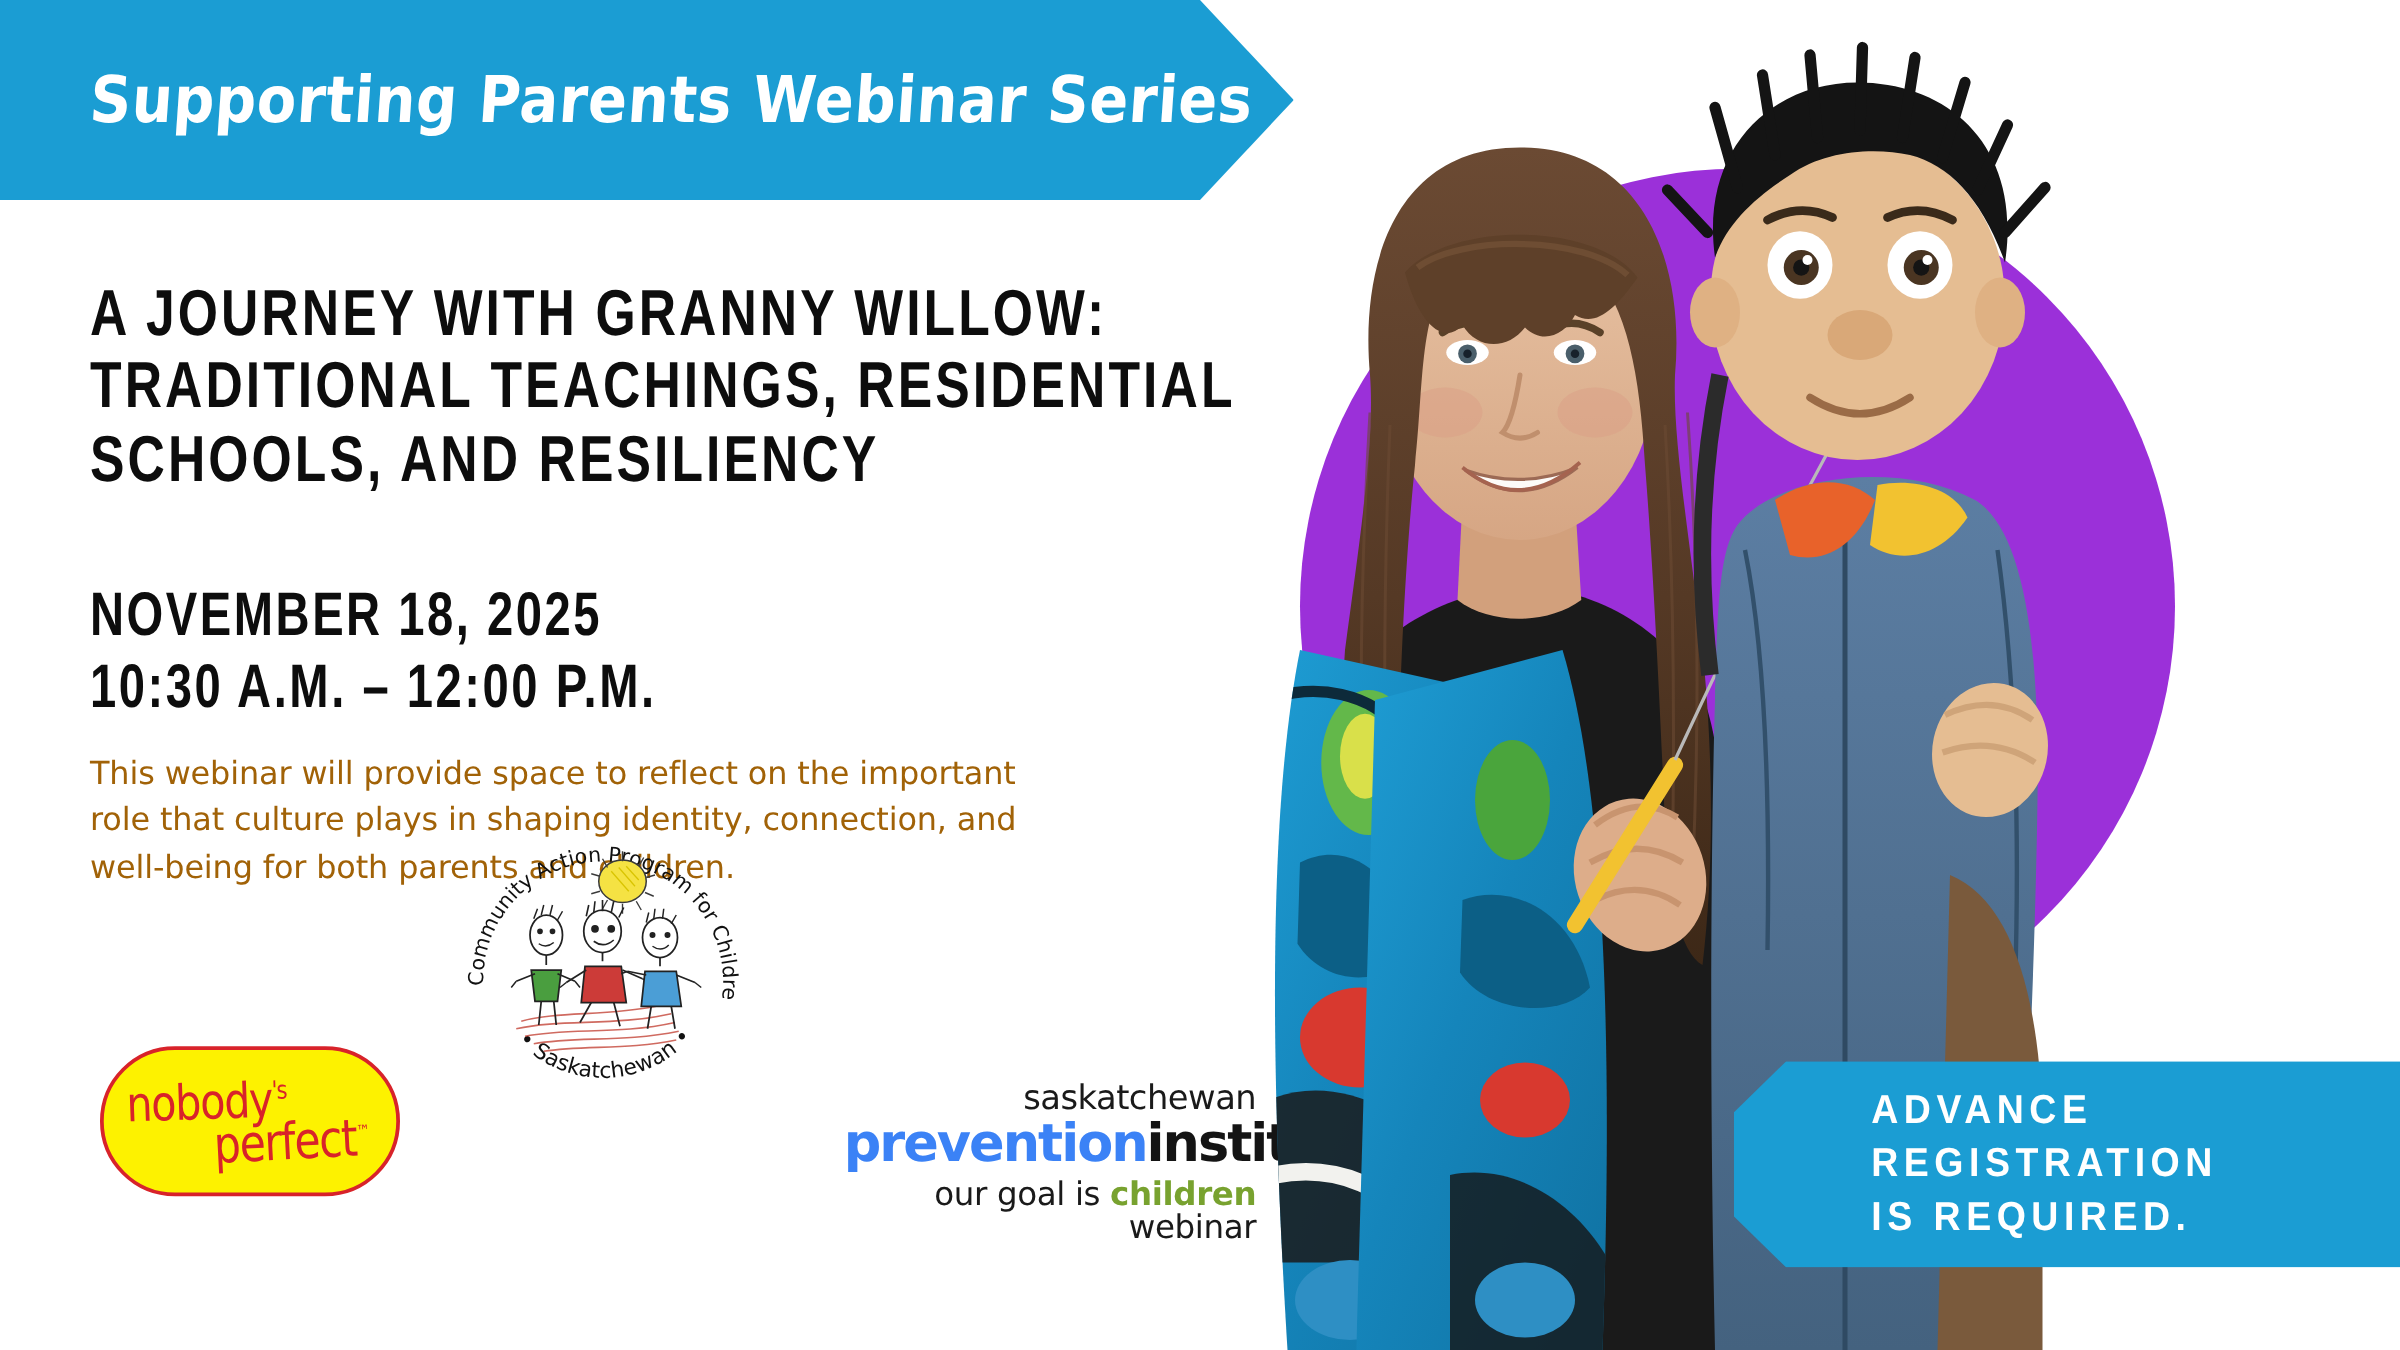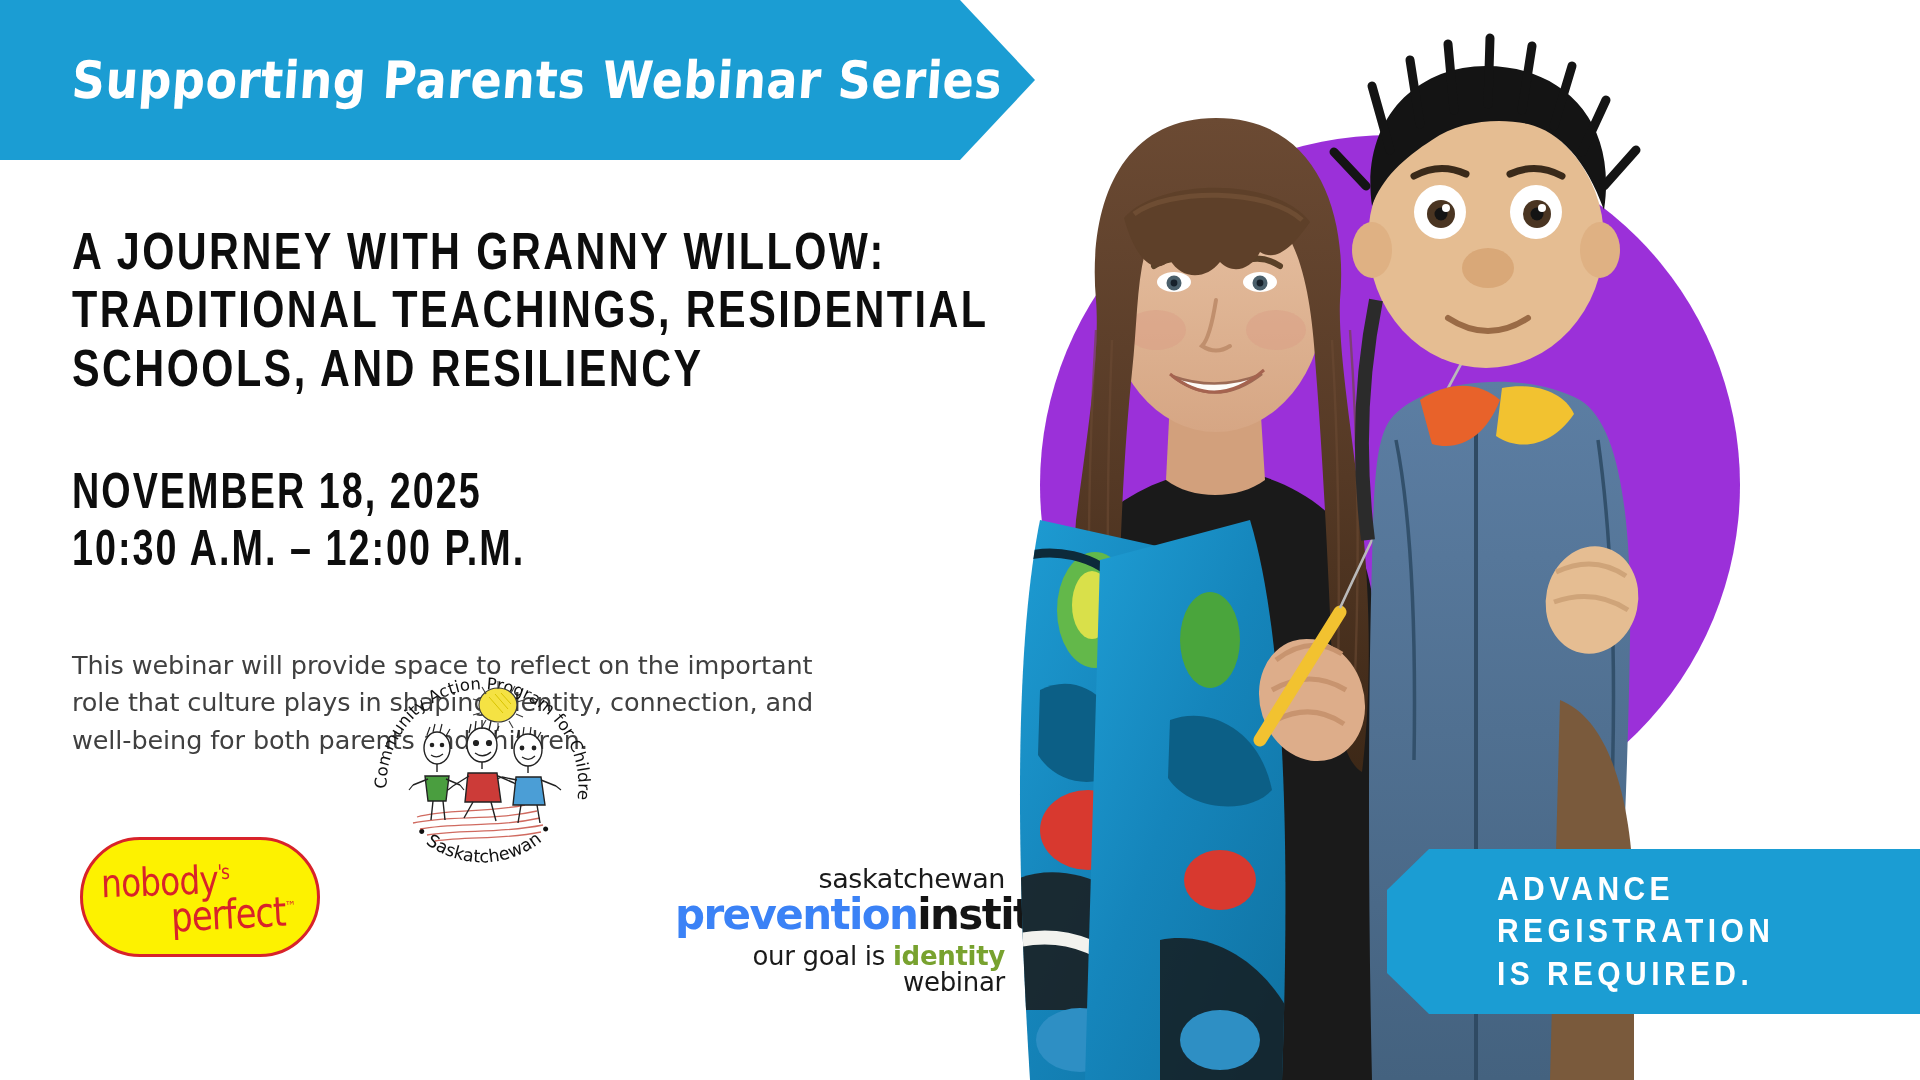--- a/index.html
+++ b/index.html
@@ -54,25 +54,25 @@
     font-size:41px;
     line-height:1.18;
     letter-spacing:2.2px;
     color:#0d0d0d;
     transform: scaleX(0.92) scaleY(1.2);
     transform-origin:left top;
   }
   .datetime span{ display:block; white-space:nowrap; }
 
   .description{
-    margin-top:88px;
+    margin-top:42px;
     font-family:"DejaVu Sans", sans-serif;
     font-size:25.5px;
     line-height:1.48;
-    color:#404040;
+    color:#a16207;
     max-width:790px;
     letter-spacing:-0.1px;
   }
   .description span{ display:block; white-space:nowrap; }
 
   
   .logo-strip{ position:absolute; left:70px; top:805px; width:900px; height:200px; }
 
   
   .np-logo{
@@ -264,21 +264,21 @@
           <path d="M152,135 L137,132 M176,135 L191,141"></path>
           <path d="M137,132 l-5,2 M191,141 l5,4" stroke-width="1.2"></path>
           <path d="M156,160 L153,178 M172,160 L175,178"></path>
         </g>
       </svg>
     </div>
 
     <div class="spi-logo">
       <div class="spi-sask">saskatchewan</div>
       <div class="spi-main"><span class="spi-prevention">prevention</span><span class="spi-institute">institute</span></div>
-      <div class="spi-tag"><span>our goal is </span><span class="spi-healthy">identity</span><span> webinar</span></div>
+      <div class="spi-tag"><span>our goal is </span><span class="spi-healthy">children</span><span> webinar</span></div>
     </div>
   </div>
 
   <div class="hero">
     <div class="purple-circle"></div>
 
     <div class="hero-photo">
       <svg viewBox="0 0 1000 1080" preserveAspectRatio="xMidYMid slice">
         <defs>
           <linearGradient id="hairG" x1="0" y1="0" x2="0" y2="1">

